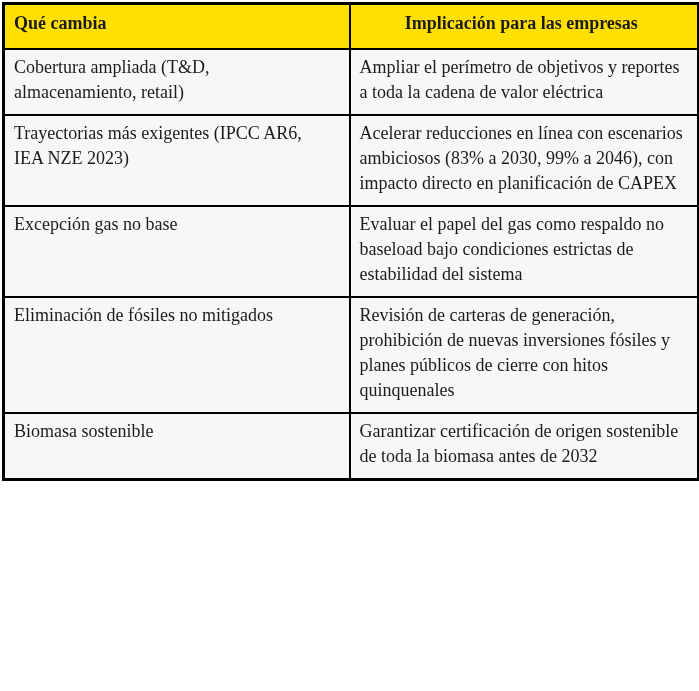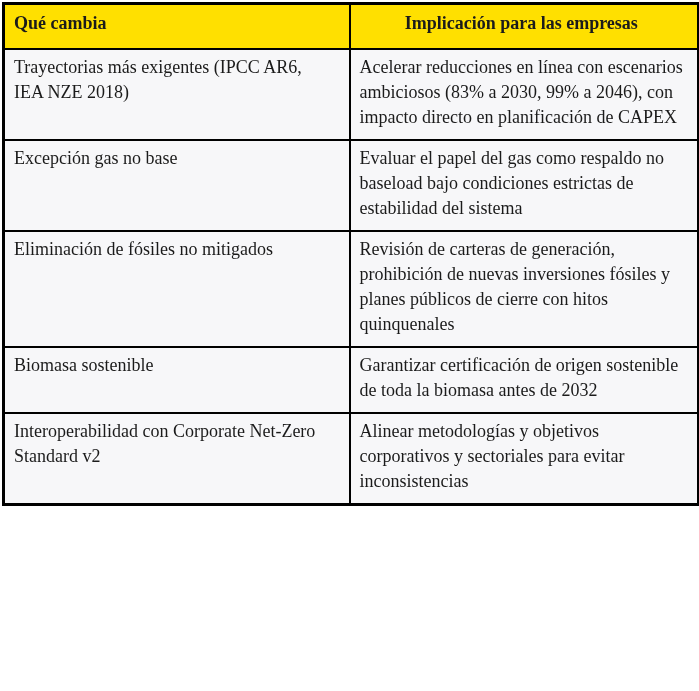--- a/index.html
+++ b/index.html
@@ -49,33 +49,33 @@
     <col class="col2">
   </colgroup>
   <thead>
     <tr>
       <th class="col-change-header">Qué cambia</th>
       <th class="col-implication-header">Implicación para las empresas</th>
     </tr>
   </thead>
   <tbody>
     <tr>
-      <td>Trayectorias más exigentes (IPCC AR6, IEA NZE 2018)</td>
+      <td>Cobertura ampliada (T&amp;D, almacenamiento, retail)</td>
+      <td>Ampliar el perímetro de objetivos y reportes a toda la cadena de valor eléctrica</td>
+    </tr>
+    <tr>
+      <td>Trayectorias más exigentes (IPCC AR6, IEA NZE 2023)</td>
       <td>Acelerar reducciones en línea con escenarios ambiciosos (83% a 2030, 99% a 2046), con impacto directo en planificación de CAPEX</td>
     </tr>
     <tr>
       <td>Excepción gas no base</td>
       <td>Evaluar el papel del gas como respaldo no baseload bajo condiciones estrictas de estabilidad del sistema</td>
     </tr>
     <tr>
       <td>Eliminación de fósiles no mitigados</td>
       <td>Revisión de carteras de generación, prohibición de nuevas inversiones fósiles y planes públicos de cierre con hitos quinquenales</td>
     </tr>
     <tr>
       <td>Biomasa sostenible</td>
       <td>Garantizar certificación de origen sostenible de toda la biomasa antes de 2032</td>
     </tr>
-    <tr>
-      <td>Interoperabilidad con Corporate Net-Zero Standard v2</td>
-      <td>Alinear metodologías y objetivos corporativos y sectoriales para evitar inconsistencias</td>
-    </tr>
   </tbody>
 </table>
 
 </body></html>

